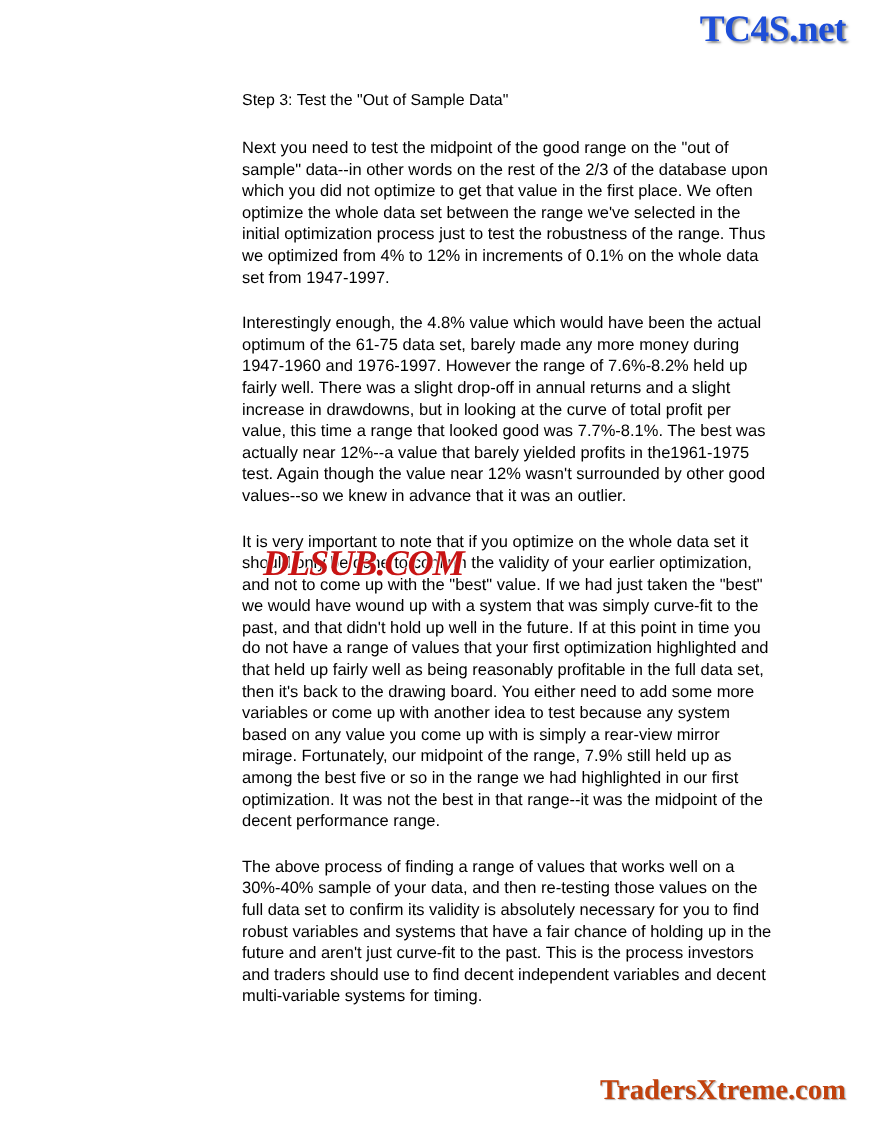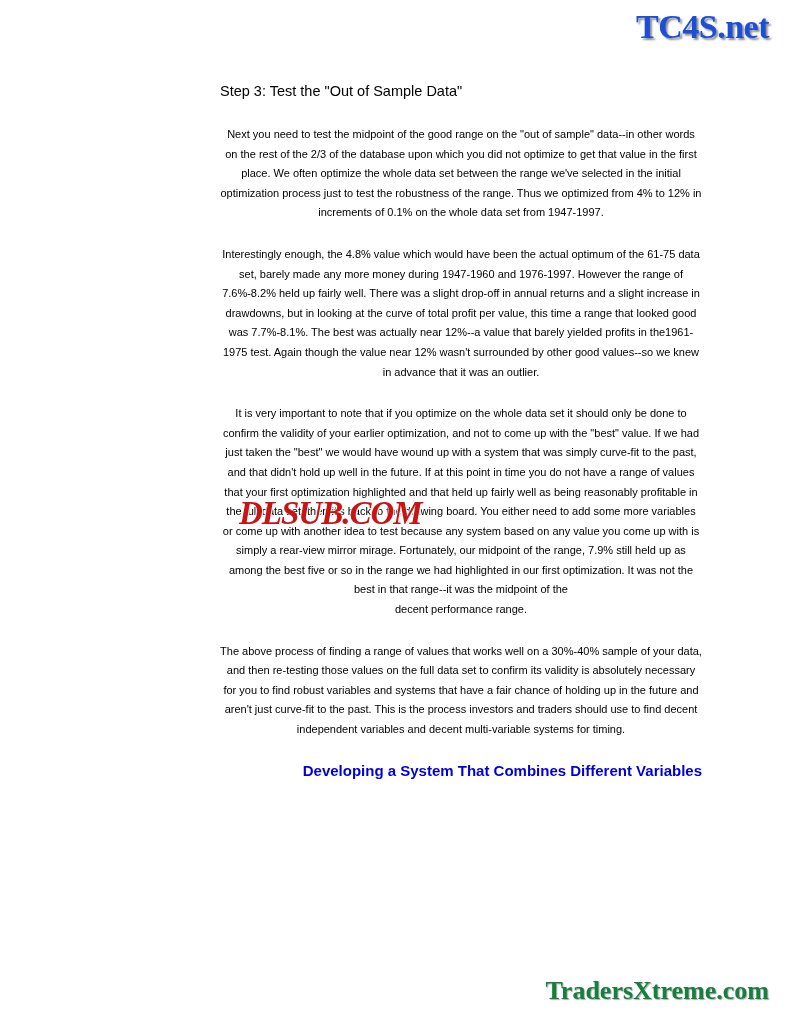--- a/index.html
+++ b/index.html
@@ -37,24 +37,24 @@
     width: 482px;
   }
 
   .heading {
     font-size: 14.5px;
     line-height: 19px;
     margin: 0 0 24px 0;
   }
 
   .para {
-    font-size: 11px;
+    font-size: 15px;
     line-height: 19.6px;
     margin: 0 0 22px 0;
-    text-align: center;
+    text-align: left;
   }
 
   
   .mixed b {
     font-weight: normal;
   }
 
   .link {
     display: block;
     margin-top: 14px;
@@ -81,21 +81,21 @@
   }
 
   
   .footer-logo {
     position: absolute;
     bottom: 18px;
     right: 22px;
     font-family: "Liberation Serif", serif;
     font-size: 26px;
     font-weight: bold;
-    color: #15803d;
+    color: #c2410c;
     text-shadow: 1px 1px 1px rgba(150,150,150,0.8);
     white-space: nowrap;
   }
 </style>
 </head>
 <body>
 
 <div class="top-logo">TC4S.net</div>
 
 <div class="doc">
@@ -103,19 +103,18 @@
   <p class="heading">Step 3: Test the "Out of Sample Data"</p>
 
   <p class="para">Next you need to test the midpoint of the good range on the "out of sample" data--in other words on the rest of the 2/3 of the database upon which you did not optimize to get that value in the first place. We often optimize the whole  data set between the range we've selected in the initial optimization process just to test the robustness of the range.  Thus we optimized from 4% to 12% in  increments of 0.1% on the whole data set from 1947-1997.</p>
 
   <p class="para">Interestingly enough, the 4.8% value which would have been the actual optimum of  the 61-75 data set, barely made any more money during 1947-1960 and 1976-1997.  However the range of 7.6%-8.2% held up fairly well.  There was a slight drop-off  in annual returns and a slight increase in drawdowns, but in looking at the curve of total profit per value, this time a range that looked good was 7.7%-8.1%. The best was actually near 12%--a value that barely yielded profits in the1961-1975 test.  Again though the value near 12% wasn't surrounded by other good values--so we knew in advance that it was an outlier.</p>
 
   <p class="para mixed"><b>It is very important to note that if you optimize on the whole data set it should only be done to confirm the validity of your earlier optimization, and not to come up with the "best" value.</b> <span>If we had just taken the "best" we would have wound up with a system that was simply curve-fit to the past, and that didn't hold up well in the future.  If at  this point in time you do not have a range of values that your first optimization highlighted and that held up fairly well as being reasonably profitable in the full data set, then it's back to the drawing board. You  either need to add some more variables or come up with another idea to test  because any system based on any value you come up with is simply a rear-view  mirror mirage.  Fortunately, our midpoint of the range, 7.9% still held up as among the best five or so in the range we had highlighted in our first optimization.  It was not the best in that range--it was the midpoint of the</span><br><span> decent performance range.</span></p>
 
   <p class="para">The above process of finding a range of values that works well on a 30%-40% sample of your data, and then re-testing those values on the full data set to  confirm its validity is absolutely necessary for you to find robust variables  and systems that have a fair chance of holding up in the future and aren't just  curve-fit to the past.  This is the process investors and traders should use to find decent independent variables and decent multi-variable systems for timing.</p>
 
-  <a class="link" href="#">Developing a System That Combines Different Variables</a>
 
 </div>
 
 <div class="watermark">DLSUB.COM</div>
 
 <div class="footer-logo">TradersXtreme.com</div>
 
 </body></html>

